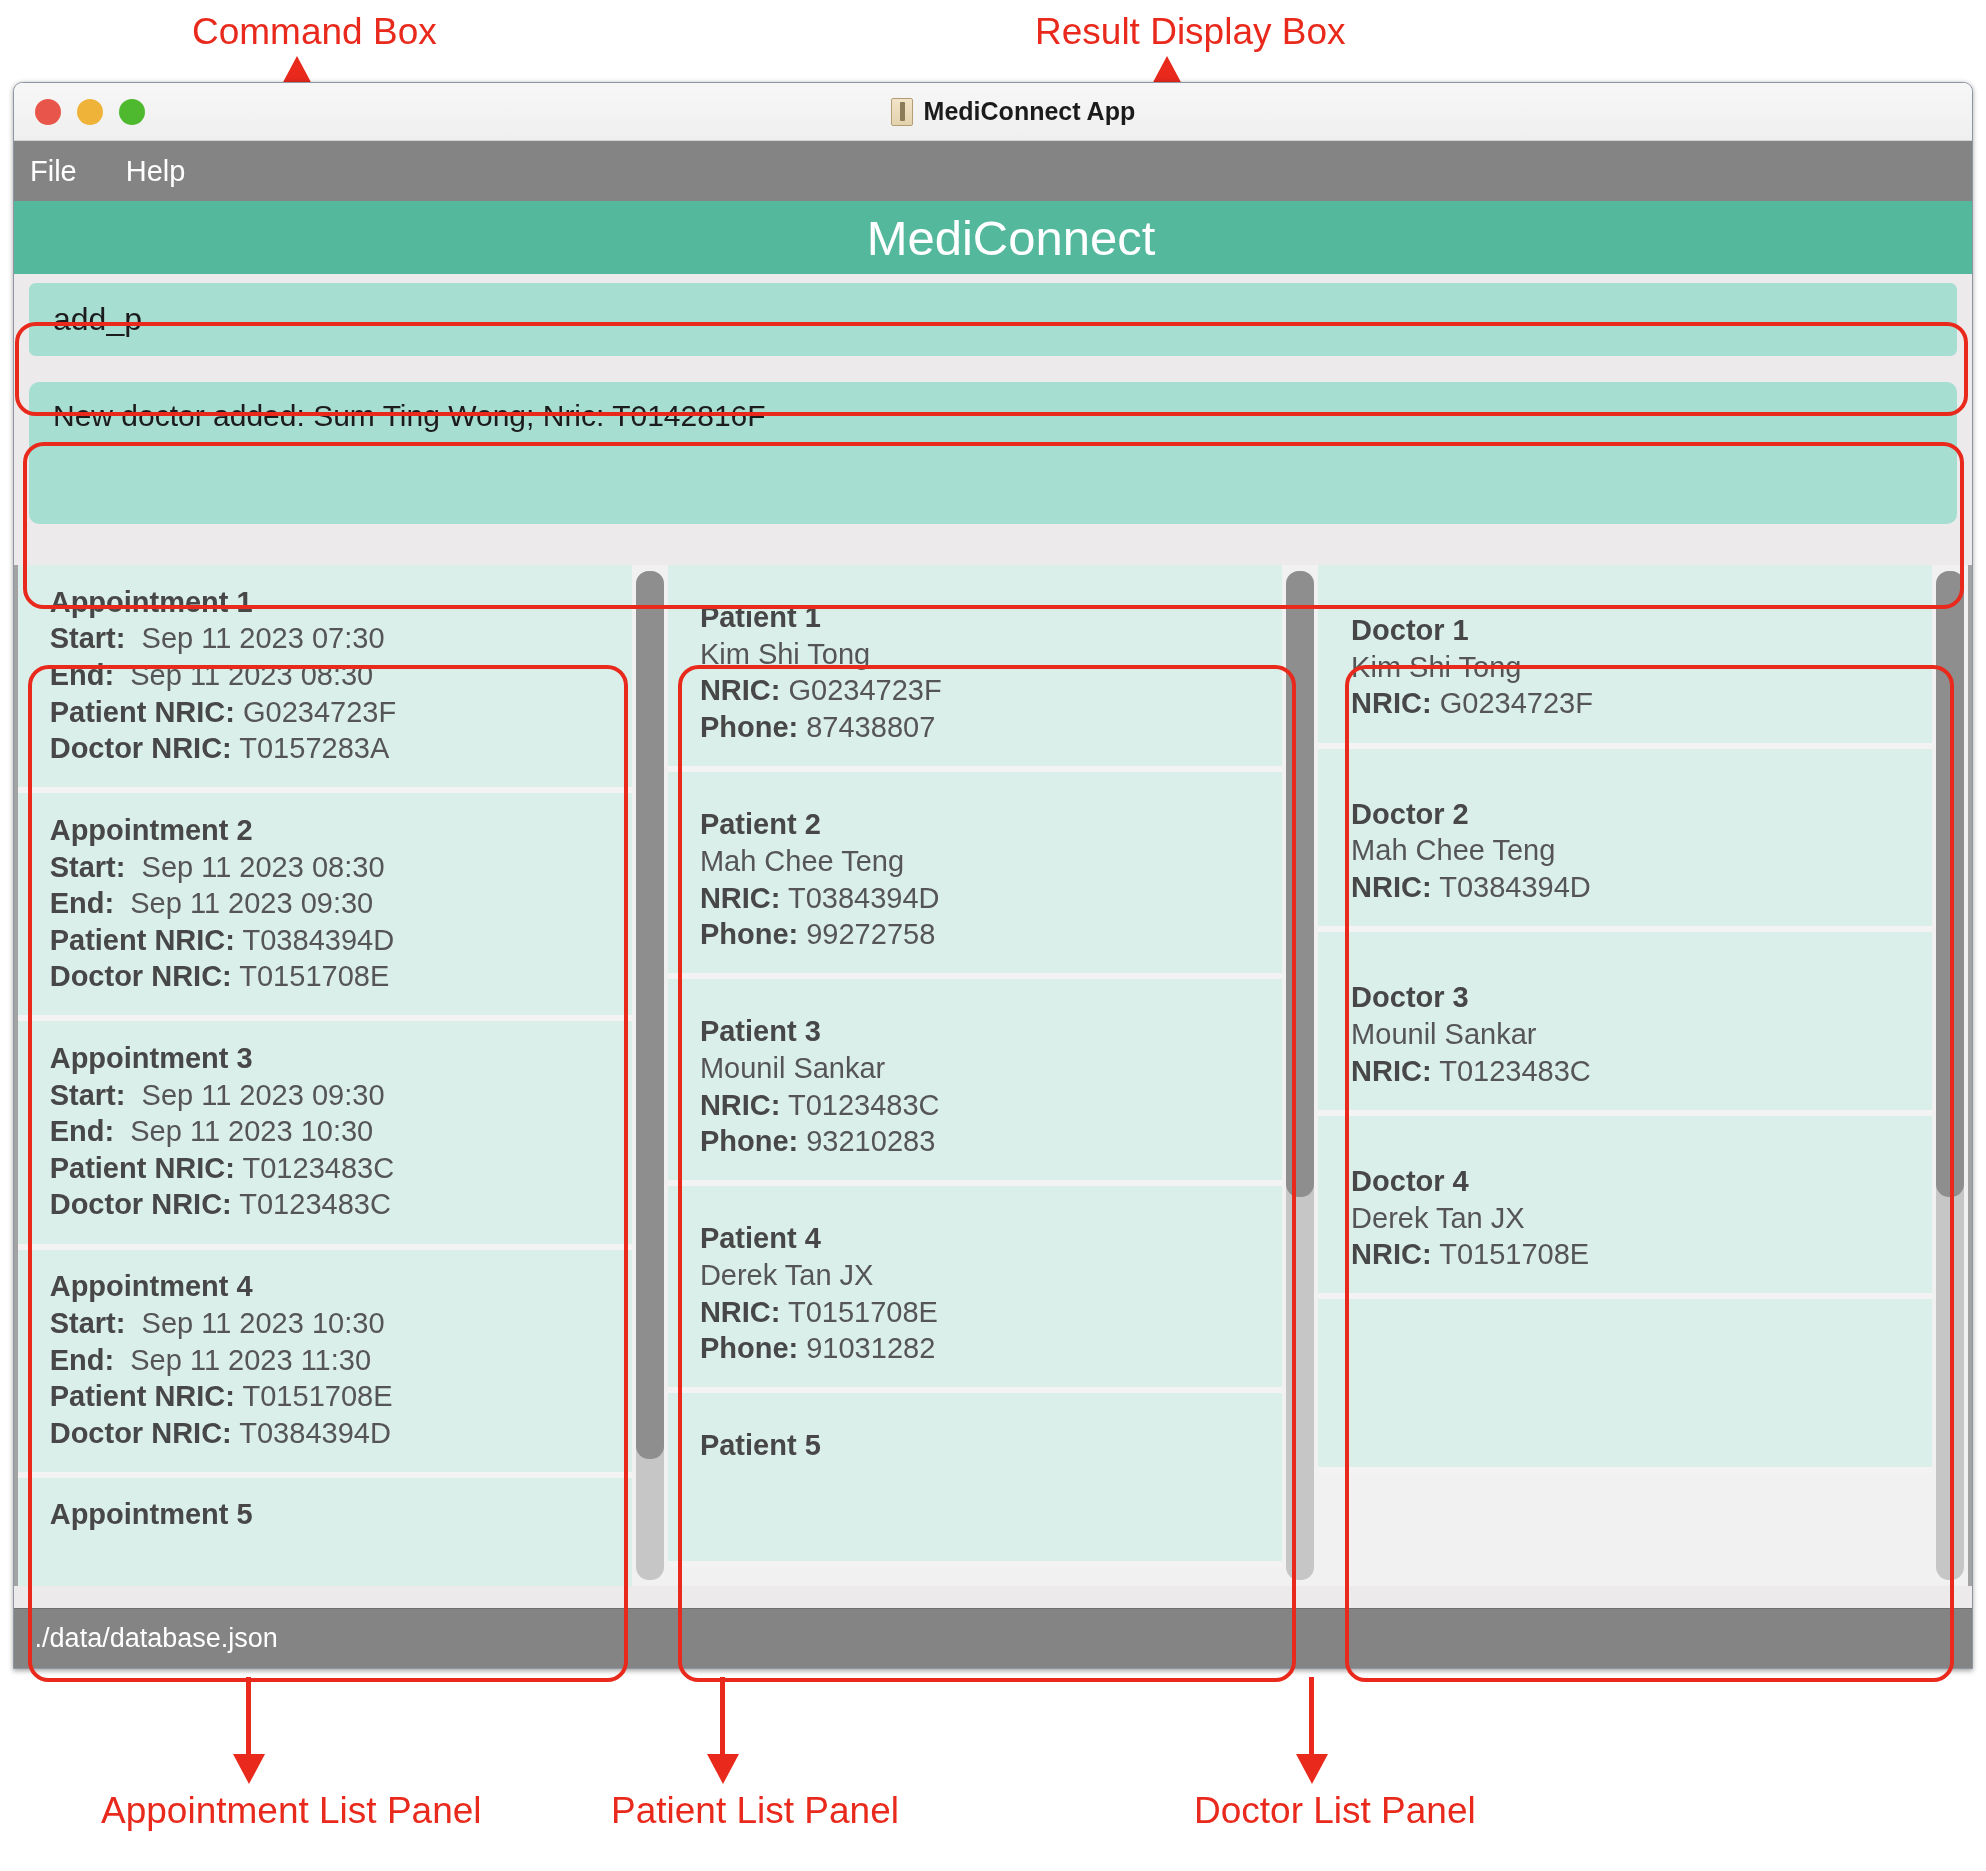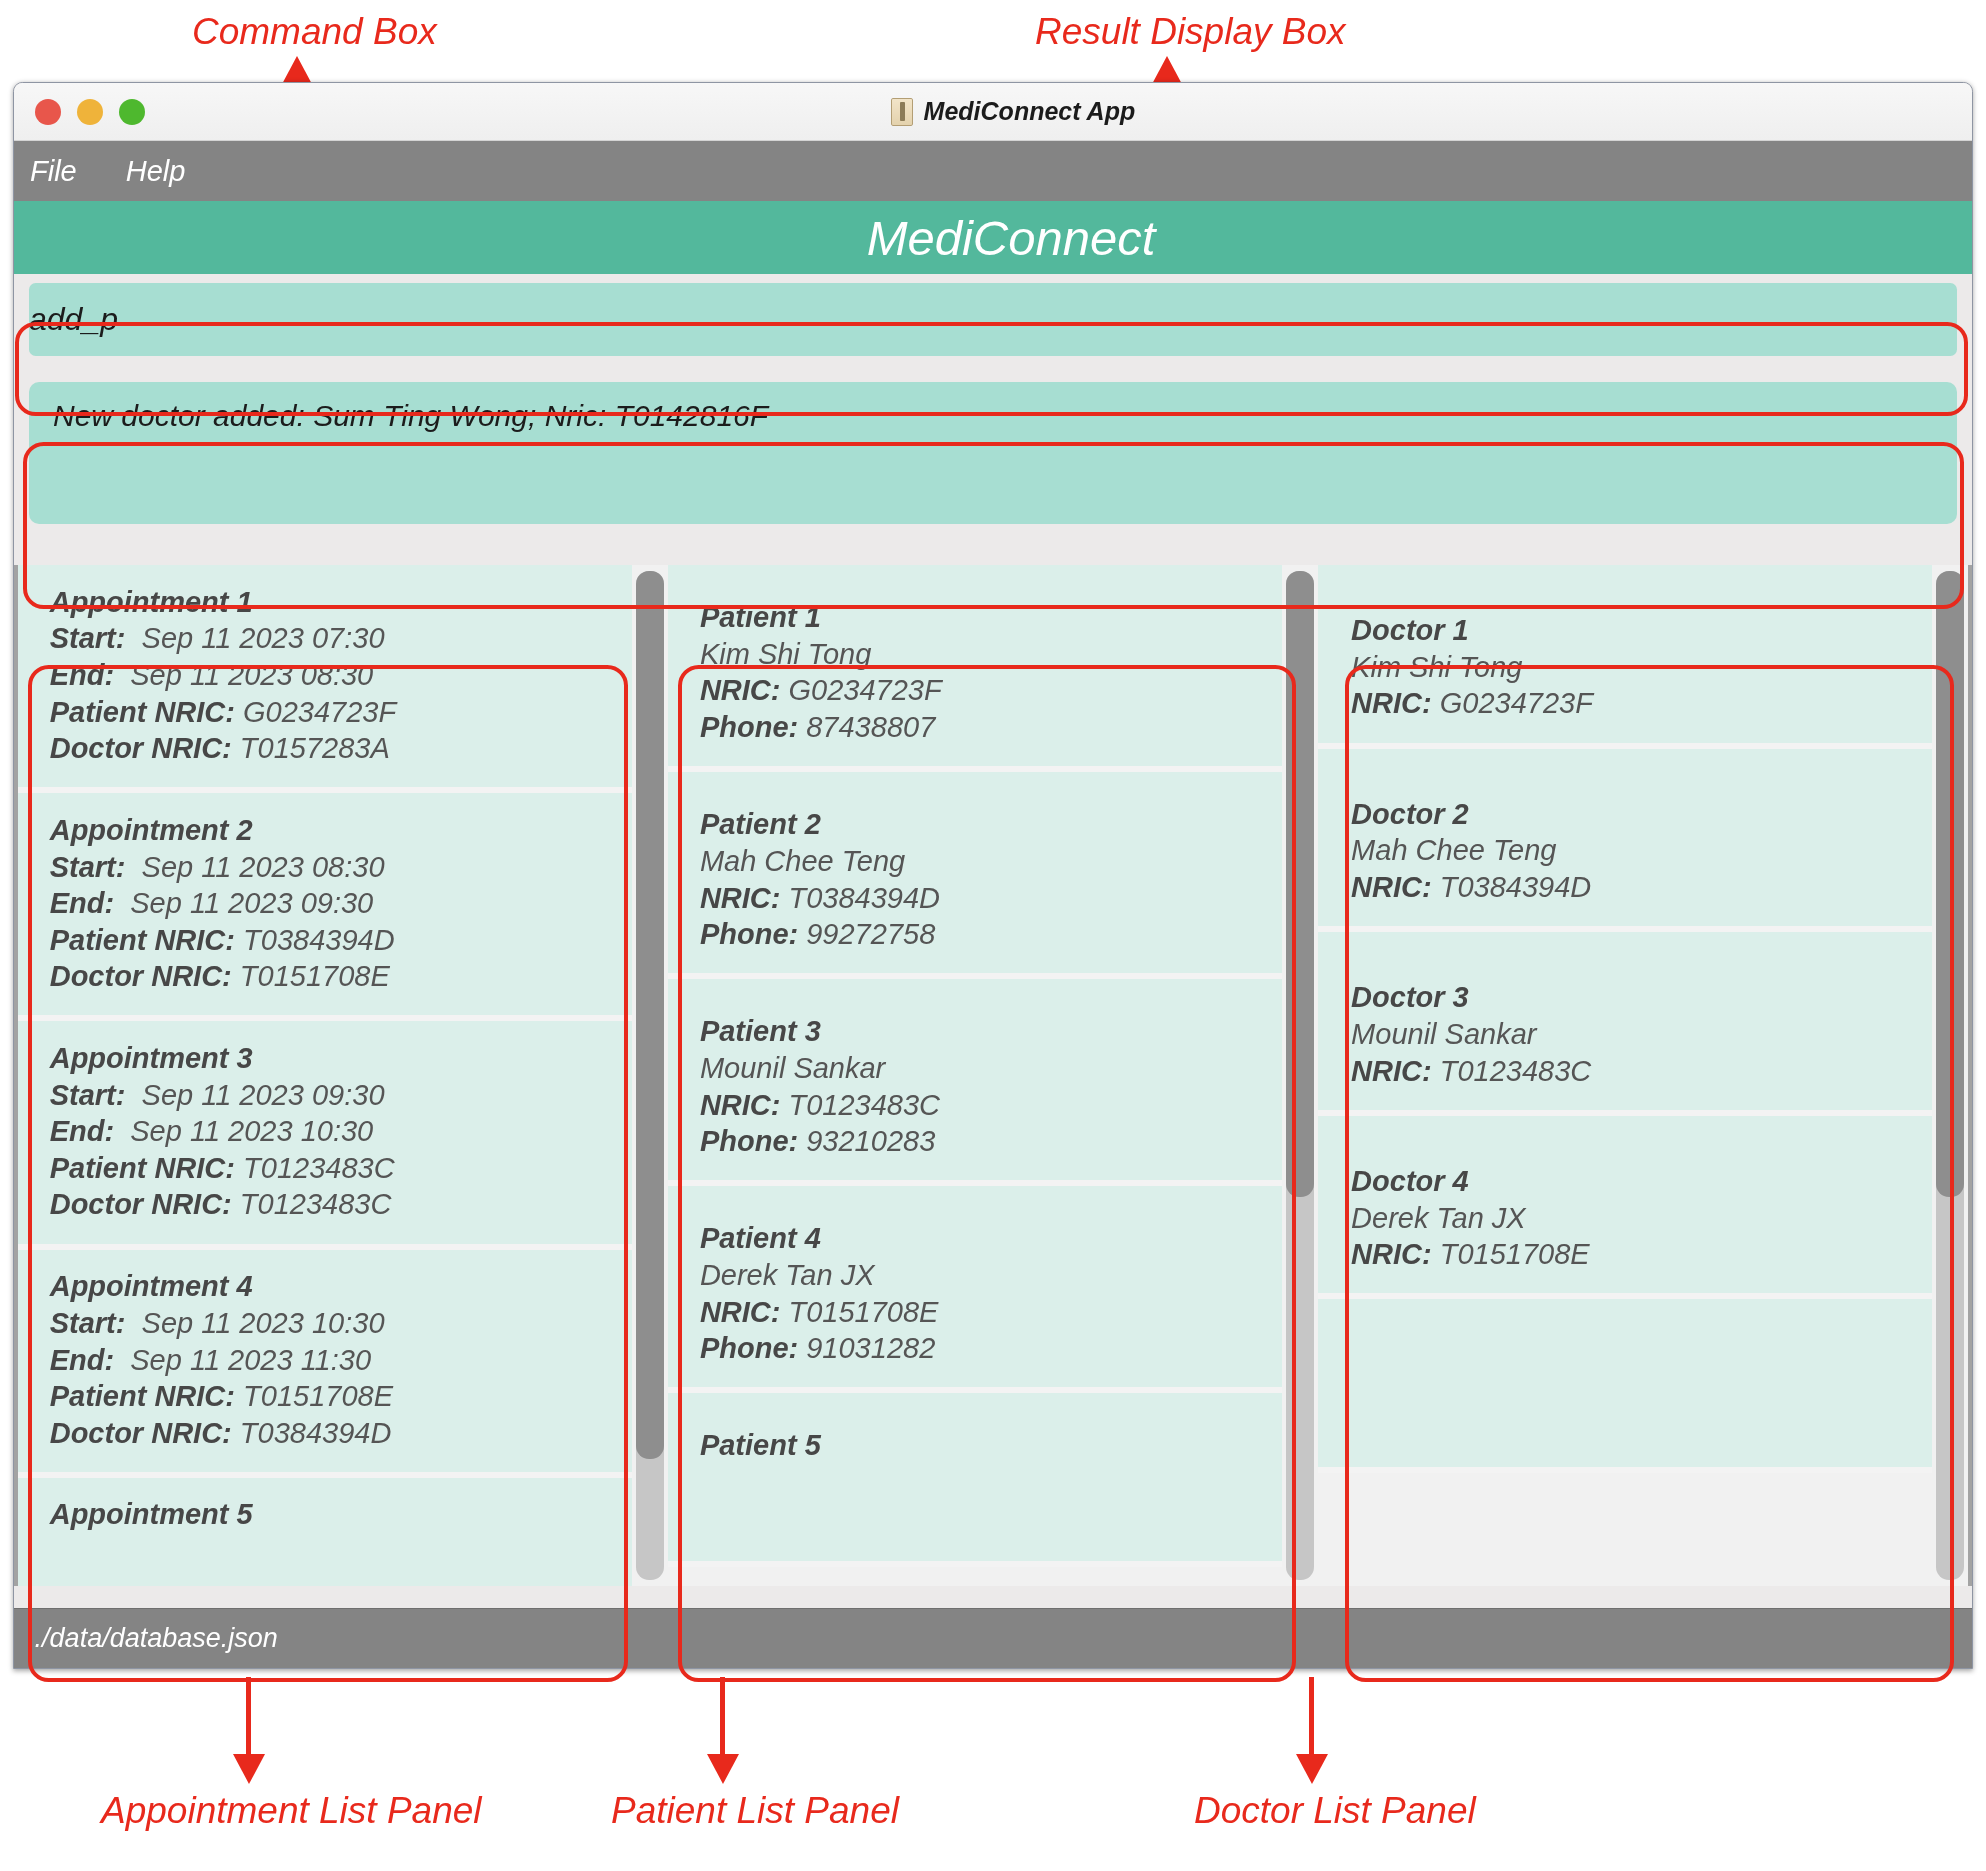--- a/index.html
+++ b/index.html
@@ -2,21 +2,21 @@
 <html style="font-size:15px"><head>
 <meta charset="utf-8">
 <style>
   * { box-sizing: border-box; margin: 0; padding: 0; }
   html, body {
     width: 1986px; height: 1872px;
     background: #ffffff;
     font-family: "Liberation Sans", sans-serif;
     overflow: hidden;
   }
-  #root { position: relative; width: 1986px; height: 1452px; font-style: italic; }
+  #root { position: relative; width: 1986px; height: 1452px; }
 
   
   .anno-label {
     position: absolute;
     color: #e8291c;
     font-size: 37px;
     font-weight: 400;
     white-space: nowrap;
     font-family: "Liberation Sans", sans-serif;
   }
@@ -118,20 +118,21 @@
     margin-left: 36px;
   }
 
   .mid-area { background: #eceaea; padding: 9.4px 15px 7.5px 15px; }
 
   .command-box {
     height: 73px;
     background: #a7ded2;
     border-radius: 6.6px;
     display: flex; align-items: center;
+    padding-left: 24px;
     margin-bottom: 26px;
   }
   .command-box span {
     font-size: 32px;
     color: #1c1c1c;
     font-family: "Liberation Sans", sans-serif;
   }
 
   .result-box {
     height: 142px;

